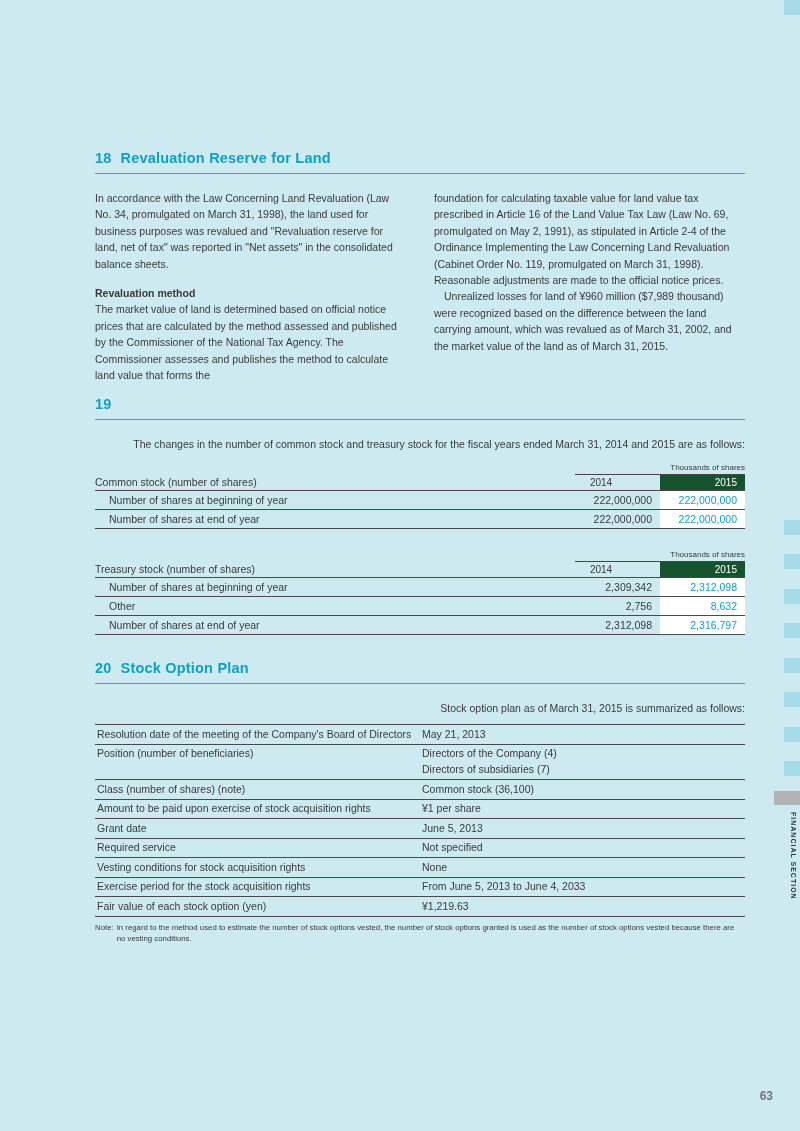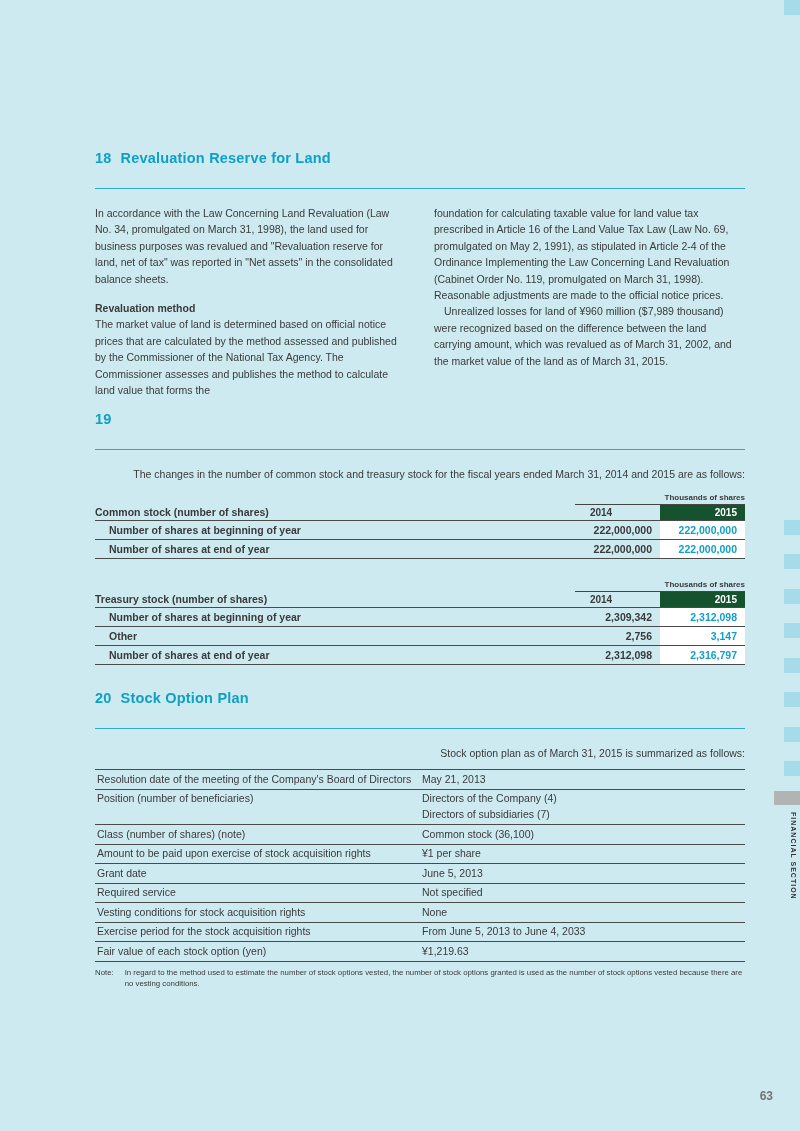--- a/index.html
+++ b/index.html
@@ -12,21 +12,21 @@
     overflow:hidden;
   }
   .content{
     position:absolute;
     left:95px; top:150px;
     width:650px;
   }
   
   .sec-head{
     margin:0 0 16px 0;
-    padding-bottom:22px;
+    padding-bottom:7px;
     border-bottom:1px solid #2fa9c9;
     color:#0fa0c3;
     font-size:14.5px;
     font-weight:bold;
     letter-spacing:.2px;
     display:flex; gap:9px; align-items:baseline;
   }
   .body{
     font-size:10.5px;
     line-height:16.4px;
@@ -35,21 +35,21 @@
   }
   .twocol{
     display:flex;
     gap:28px;
     margin-top:11px;
   }
   .twocol .col{flex:1;}
   .subhead{font-weight:bold; margin-top:13px;}
   .indent{text-indent:10px;}
   
-  .fin-table{width:100%;font-weight:bold;}
+  .fin-table{width:100%;}
   .unit-row{
     text-align:right;
     font-size:8px;
     color:#3a3a3a;
     padding-bottom:2px;
   }
   .unit-underline{
     margin-left:auto;
     width:170px;
     border-bottom:1px solid #454545;
@@ -88,21 +88,21 @@
   }
   .orow .o-label, .orow .o-value{
     font-size:10.5px;
     line-height:13.5px;
     padding:2.5px 0;
   }
   .orow .o-label{padding-left:2px;}
   .note{
     margin-top:5px;
     display:flex;
-    gap:11px;
+    gap:3px;
     font-size:7.8px;
     line-height:11px;
     color:#3a3a3a;
     width:100%;
   }
   .note .note-label{white-space:nowrap;}
   
   .side-tab{
     position:absolute;
     right:0;
@@ -207,21 +207,21 @@
           <div class="c-num cell-2015">2015</div>
         </div>
         <div class="frow">
           <div class="c-label ind">Number of shares at beginning of year</div>
           <div class="c-num">2,309,342</div>
           <div class="c-num cell-2015">2,312,098</div>
         </div>
         <div class="frow">
           <div class="c-label ind">Other</div>
           <div class="c-num">2,756</div>
-          <div class="c-num cell-2015">3,147</div>
+          <div class="c-num cell-2015">8,632</div>
         </div>
         <div class="frow">
           <div class="c-label ind">Number of shares at end of year</div>
           <div class="c-num">2,312,098</div>
           <div class="c-num cell-2015">2,316,797</div>
         </div>
       </div>
     </section>
 
     <section class="mt-s20">

